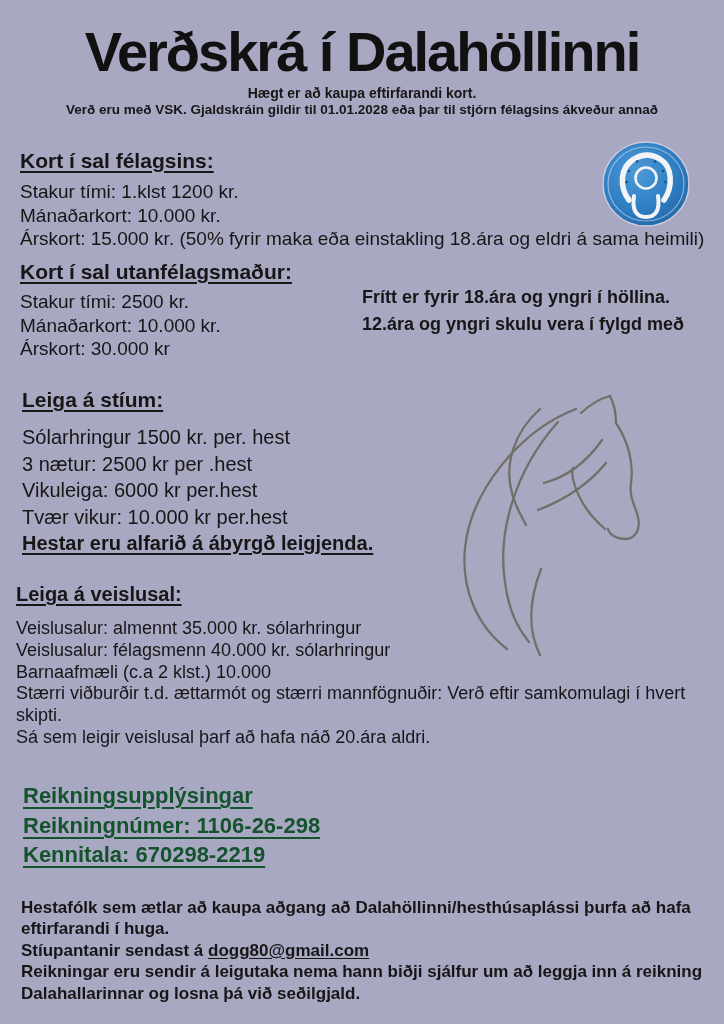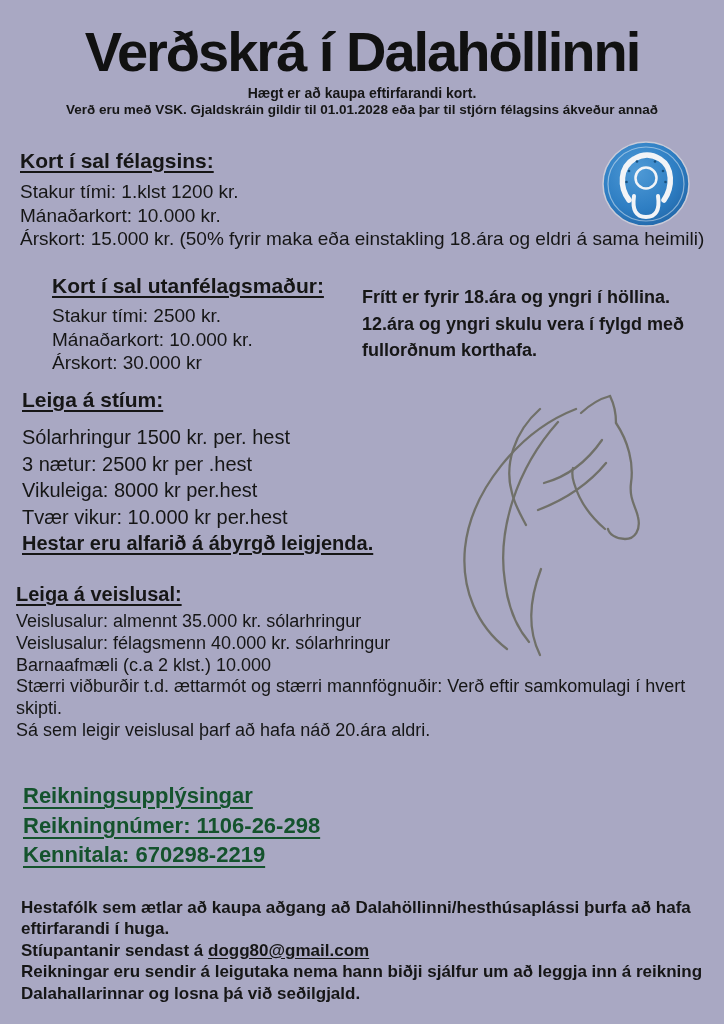--- a/index.html
+++ b/index.html
@@ -32,41 +32,41 @@
     text-decoration-thickness:2px;text-underline-offset:3px;
   }
   .price-line{white-space:pre-wrap;}
   
   .sec-member{left:20px;top:148px;width:690px;}
   .sec-member .sec-heading{font-size:21px;line-height:26px;margin-bottom:6px;}
   .sec-member .price-line{font-size:19px;line-height:23.5px;}
   
   .logo{position:absolute;left:601px;top:140px;width:90px;height:88px;}
   
-  .sec-nonmember{left:20px;top:273px;width:340px;margin-left:32px;}
+  .sec-nonmember{left:20px;top:259px;width:340px;}
   .sec-nonmember .sec-heading{font-size:21px;line-height:26px;margin-bottom:5px;}
   .sec-nonmember .price-line{font-size:19px;line-height:23.5px;}
   
   .free-notice{
     position:absolute;left:362px;top:284px;width:352px;
     font-size:18px;font-weight:bold;line-height:26.5px;
   }
   
   .sec-stall{left:22px;top:387px;width:450px;}
   .sec-stall .sec-heading{font-size:21px;line-height:25px;margin-bottom:12px;}
   .sec-stall .price-line{font-size:20px;line-height:26.5px;}
   .stall-note{
     font-size:20px;font-weight:bold;line-height:27px;
     text-decoration:underline;text-decoration-thickness:2px;text-underline-offset:3px;
   }
   
   .horse-art{position:absolute;left:445px;top:383px;width:215px;height:285px;}
   
   .sec-hall{left:16px;top:582px;width:700px;}
-  .sec-hall .sec-heading{font-size:20px;line-height:25px;margin-bottom:4px;}
+  .sec-hall .sec-heading{font-size:20px;line-height:25px;margin-bottom:11px;}
   .sec-hall .price-line{font-size:18px;line-height:21.8px;}
   
   .billing{position:absolute;left:23px;top:781px;width:500px;color:#14532d;}
   .billing div{
     font-size:22px;font-weight:bold;line-height:29.5px;
     text-decoration:underline;text-decoration-thickness:2px;text-underline-offset:4px;
   }
   
   .footer{
     position:absolute;left:21px;top:897px;width:688px;
@@ -117,28 +117,27 @@
   <div class="sec sec-nonmember">
     <div class="sec-heading">Kort í sal utanfélagsmaður:</div>
     <div class="price-line">Stakur tími: 2500 kr.</div>
     <div class="price-line">Mánaðarkort: 10.000 kr.</div>
     <div class="price-line">Árskort: 30.000 kr</div>
   </div>
 
   <div class="free-notice">
     <div>Frítt er fyrir 18.ára og yngri í höllina.</div>
     <div>12.ára og yngri skulu vera í fylgd með</div>
-    <div>fullorðnum korthafa.</div>
   </div>
 
   <div class="sec sec-stall">
     <div class="sec-heading">Leiga á stíum:</div>
     <div class="price-line">Sólarhringur 1500 kr. per. hest</div>
     <div class="price-line">3 nætur: 2500 kr per .hest</div>
-    <div class="price-line">Vikuleiga: 8000 kr per.hest</div>
+    <div class="price-line">Vikuleiga: 6000 kr per.hest</div>
     <div class="price-line">Tvær vikur: 10.000 kr per.hest</div>
     <div class="stall-note">Hestar eru alfarið á ábyrgð leigjenda.</div>
   </div>
 
   <div class="horse-art">
     <svg width="215" height="285" viewBox="0 0 215 285" fill="none" stroke="#6c6c62" stroke-width="2.3" stroke-linecap="round" opacity="0.92">
       <path d="M 136,30 Q 150,17 165,13"></path>
       <path d="M 165,13 Q 171,25 171,40"></path>
       <path d="M 171,40 C 183,58 189,80 186,100 C 184,116 191,124 193,134 C 196,147 190,156 180,156 C 171,156 164,151 163,146"></path>
       <path d="M 160,146 C 146,134 134,117 129,100 C 127,94 127,89 128,85"></path>

